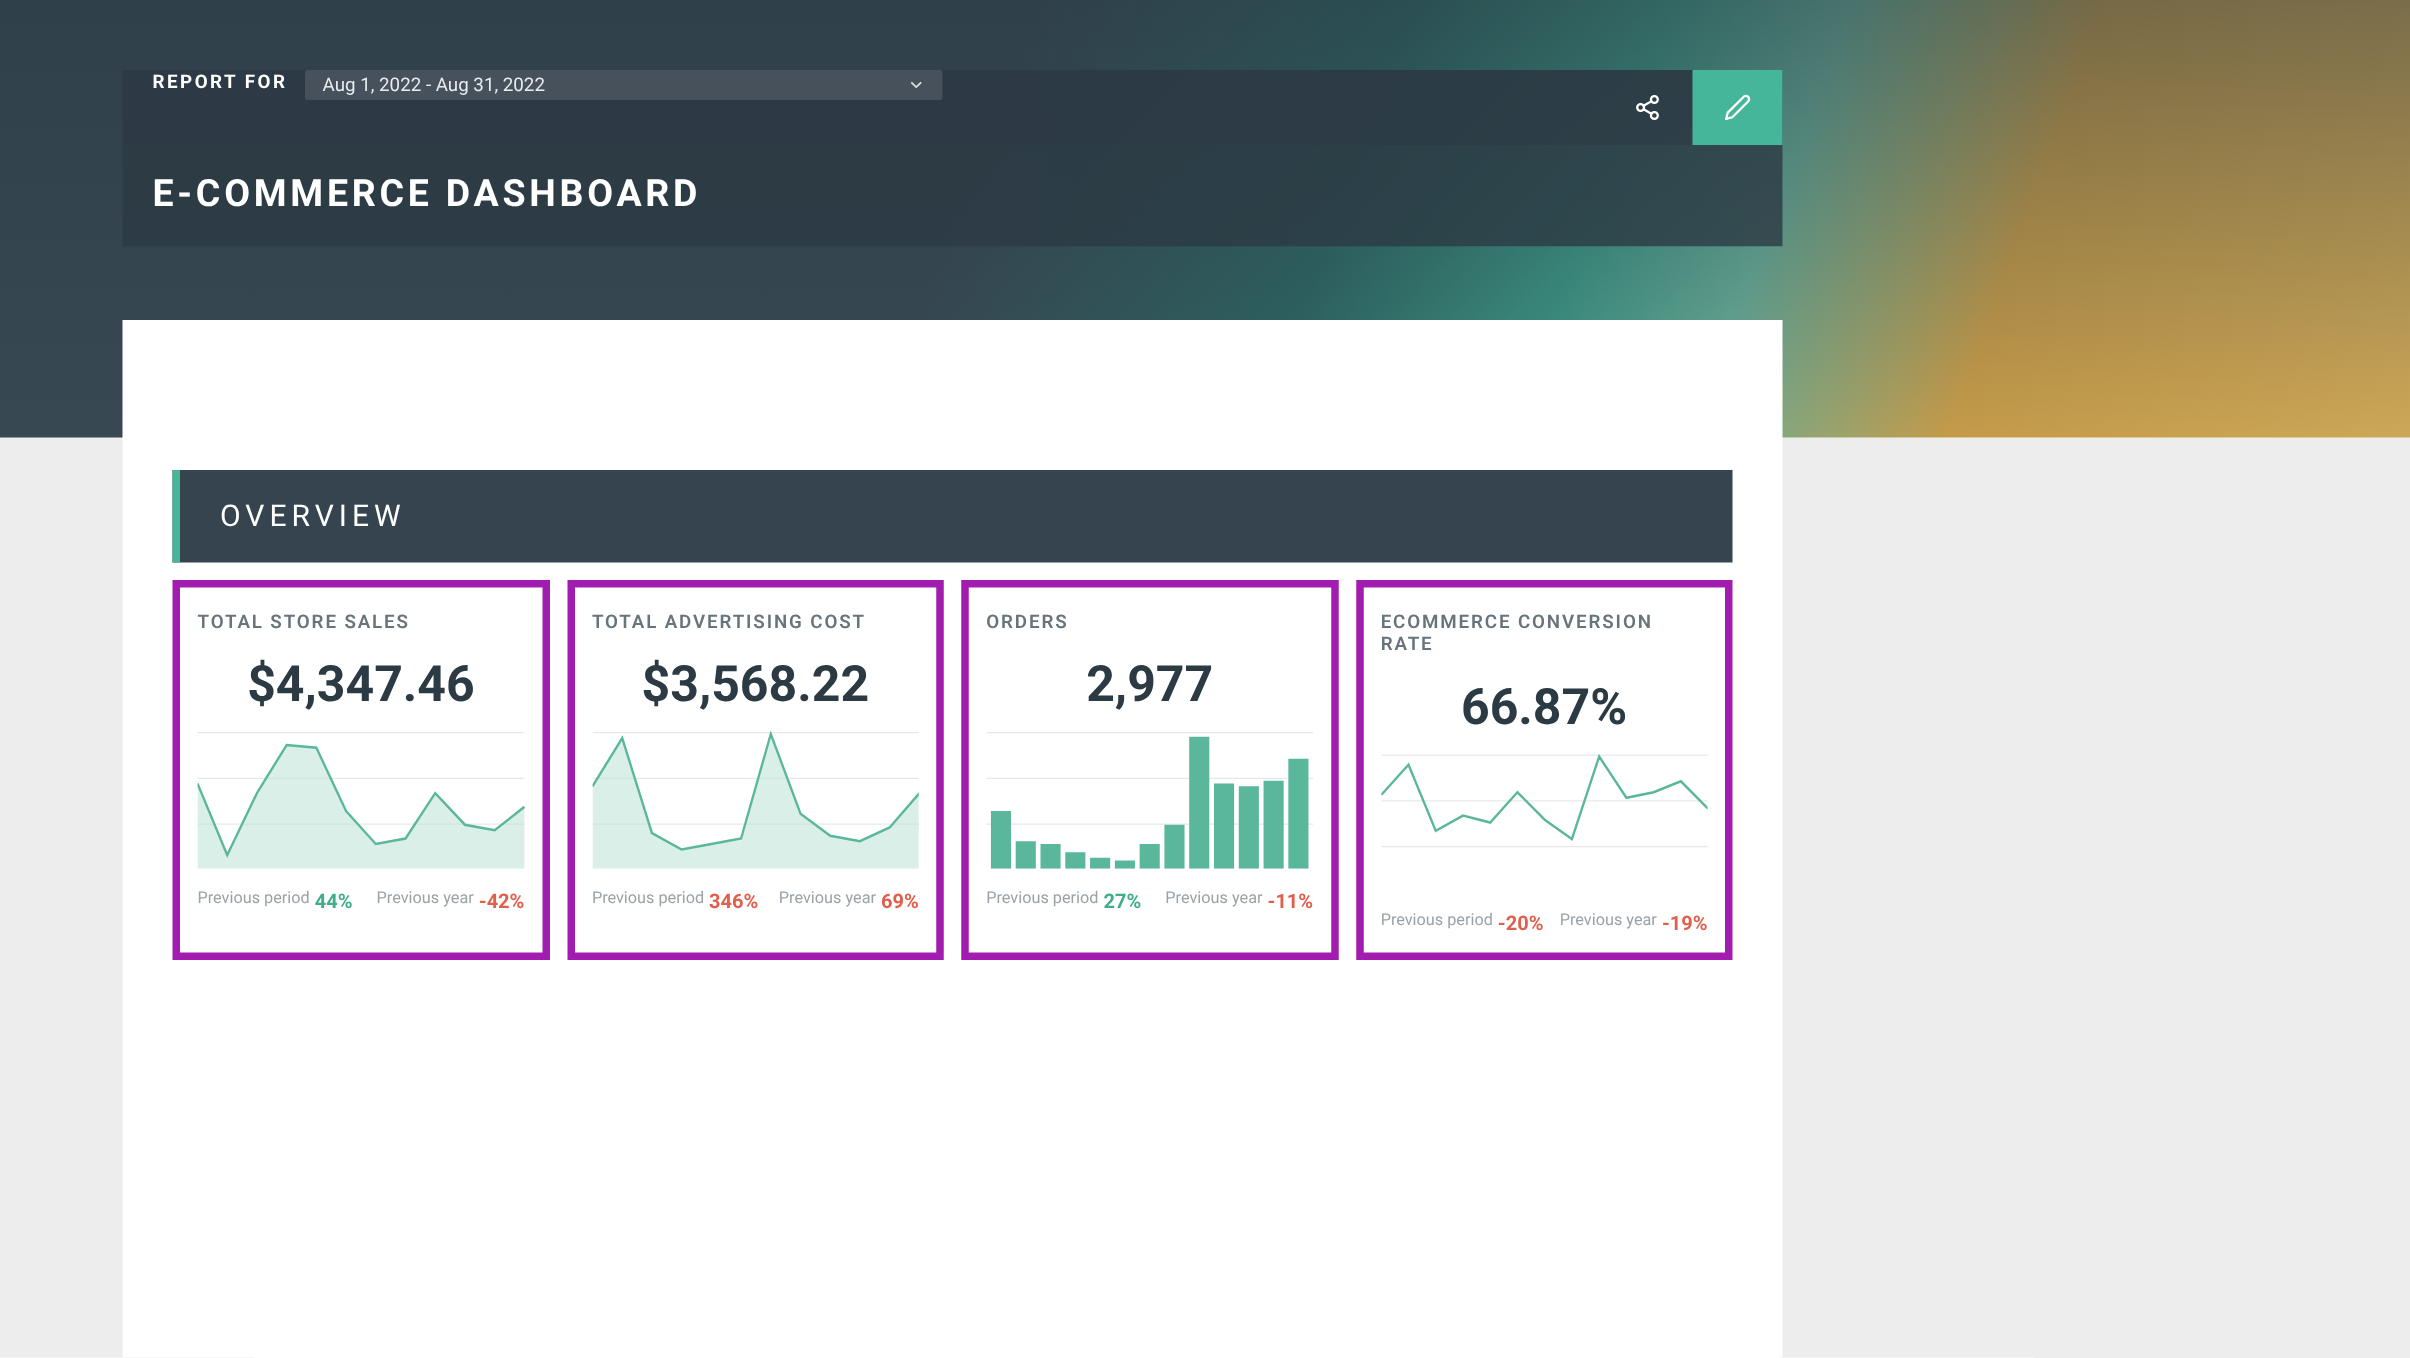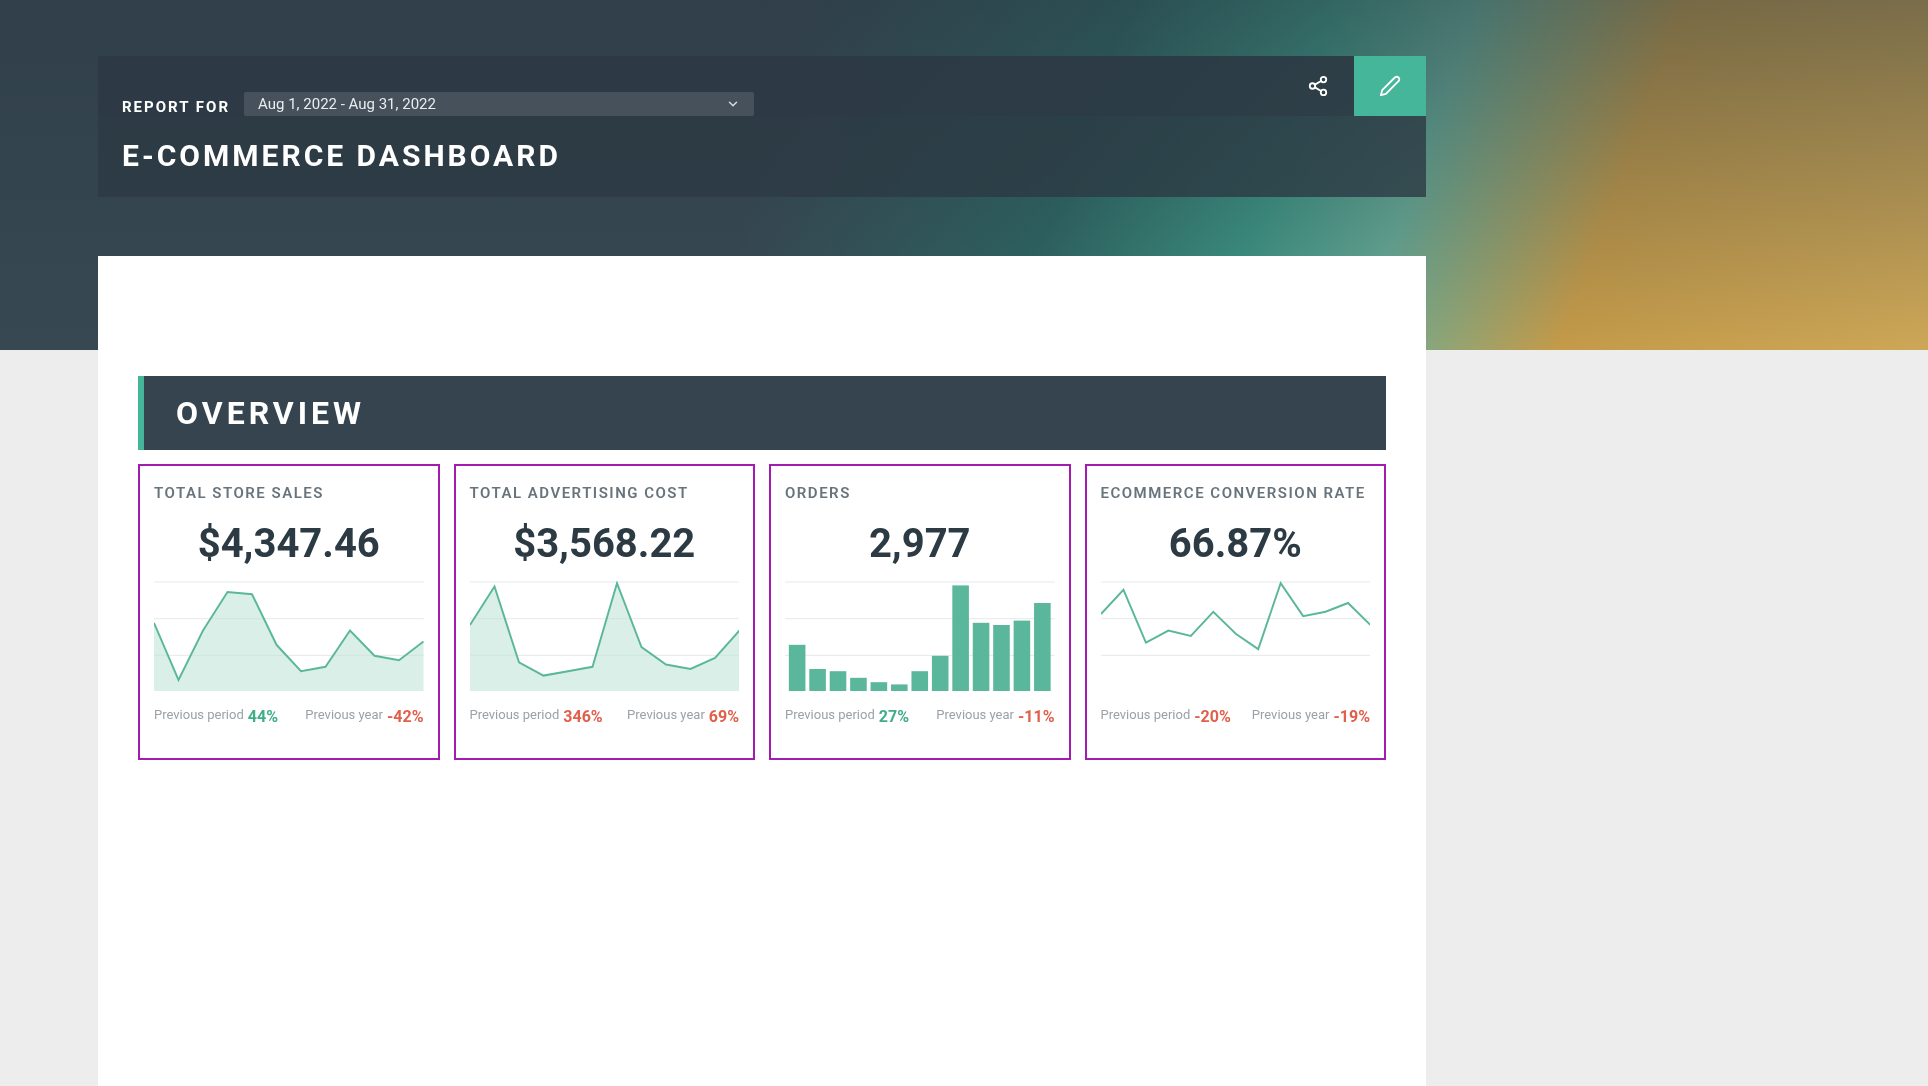--- a/index.html
+++ b/index.html
@@ -35,21 +35,21 @@
     width: 1328px;
   }
   .toolbar {
     display: flex;
     align-items: stretch;
     height: 60px;
     background: rgba(44,58,68,0.92);
   }
   .toolbar-left {
     display: flex;
-    align-items: flex-end;
+    align-items: flex-start;
     padding-left: 24px;
     gap: 14px;
     flex: 1;
   }
   .report-for-label {
     color: #ffffff;
     font-size: 15px;
     letter-spacing: 2px;
     font-weight: 700;
   }
@@ -104,32 +104,32 @@
   .section-header {
     display: flex;
     align-items: center;
     background: #35444f;
     height: 74px;
     border-left: 6px solid #46b69b;
     padding-left: 32px;
   }
   .section-header h2 {
     color: #ffffff;
-    font-size: 32px;
-    font-weight: 700;
+    font-size: 24px;
+    font-weight: 400;
     letter-spacing: 4px;
   }
   .grid {
     display: grid;
     grid-template-columns: repeat(4, 1fr);
     gap: 14px;
     margin-top: 14px;
   }
   .kpi {
-    border: 2px solid #a21caf;
+    border: 6px solid #a21caf;
     background: #ffffff;
     padding: 18px 14px 14px 14px;
     display: flex;
     flex-direction: column;
     gap: 12px;
     min-height: 296px;
   }
   .kpi-title {
     color: #68747c;
     font-size: 15px;

